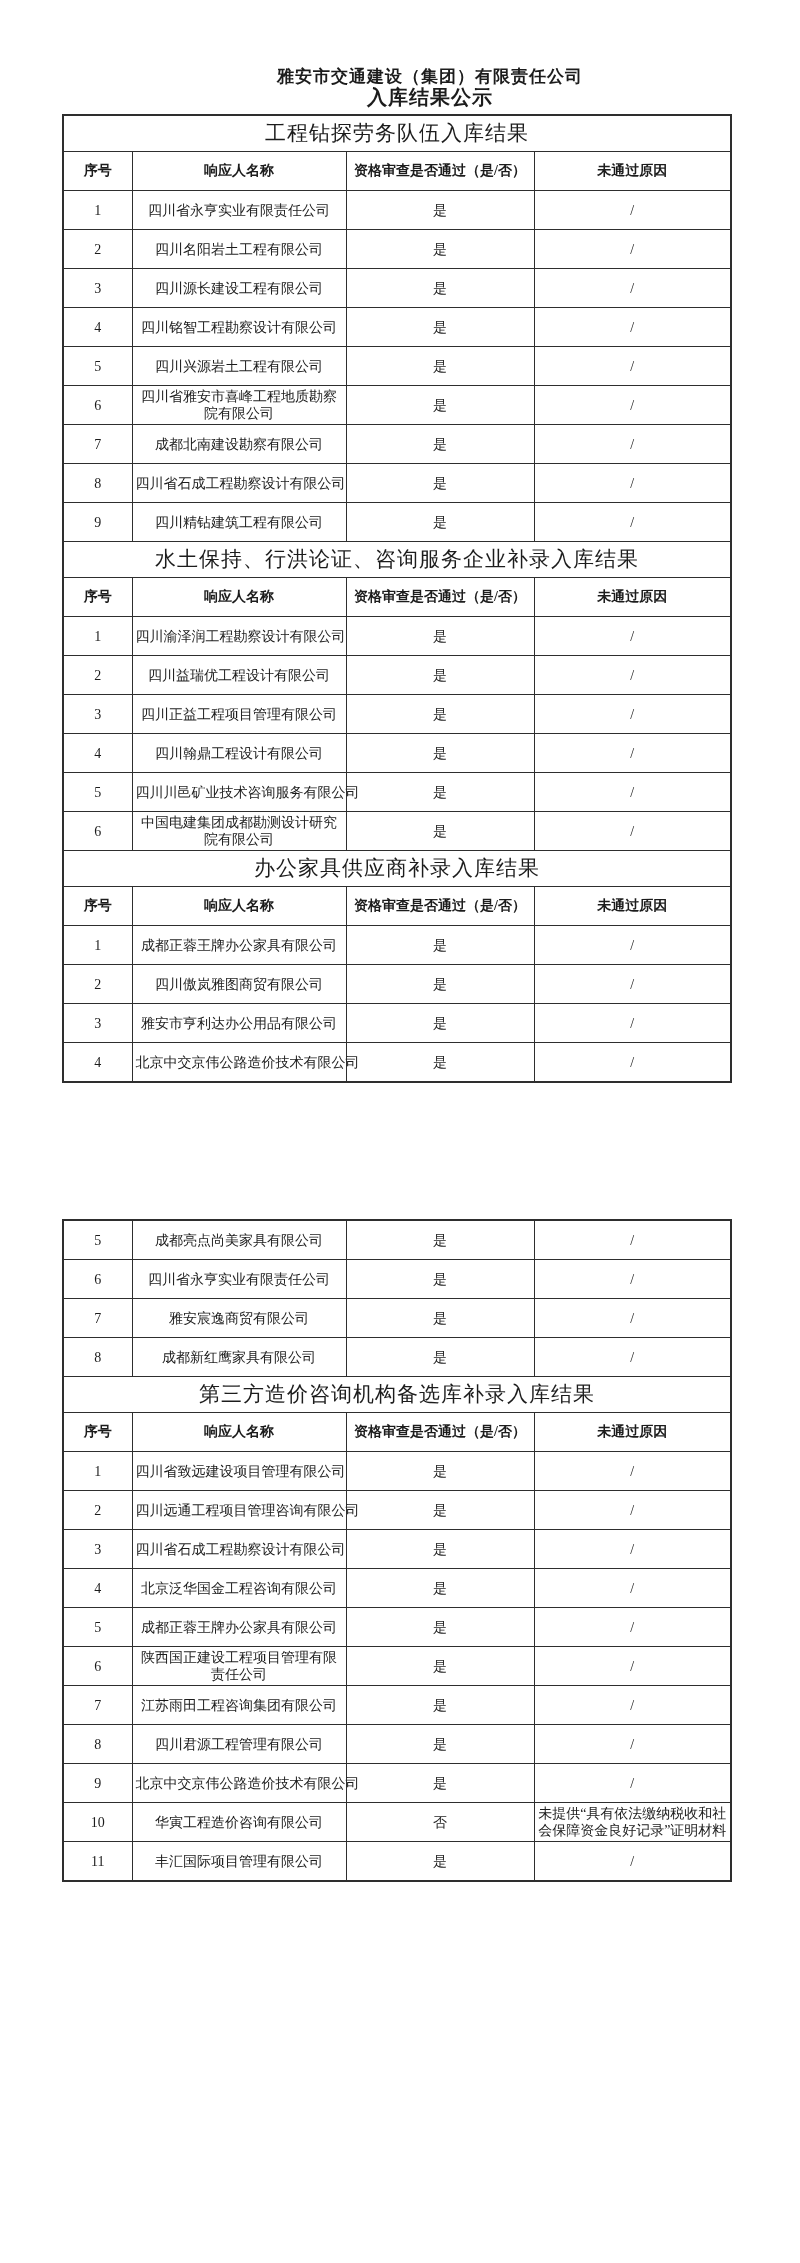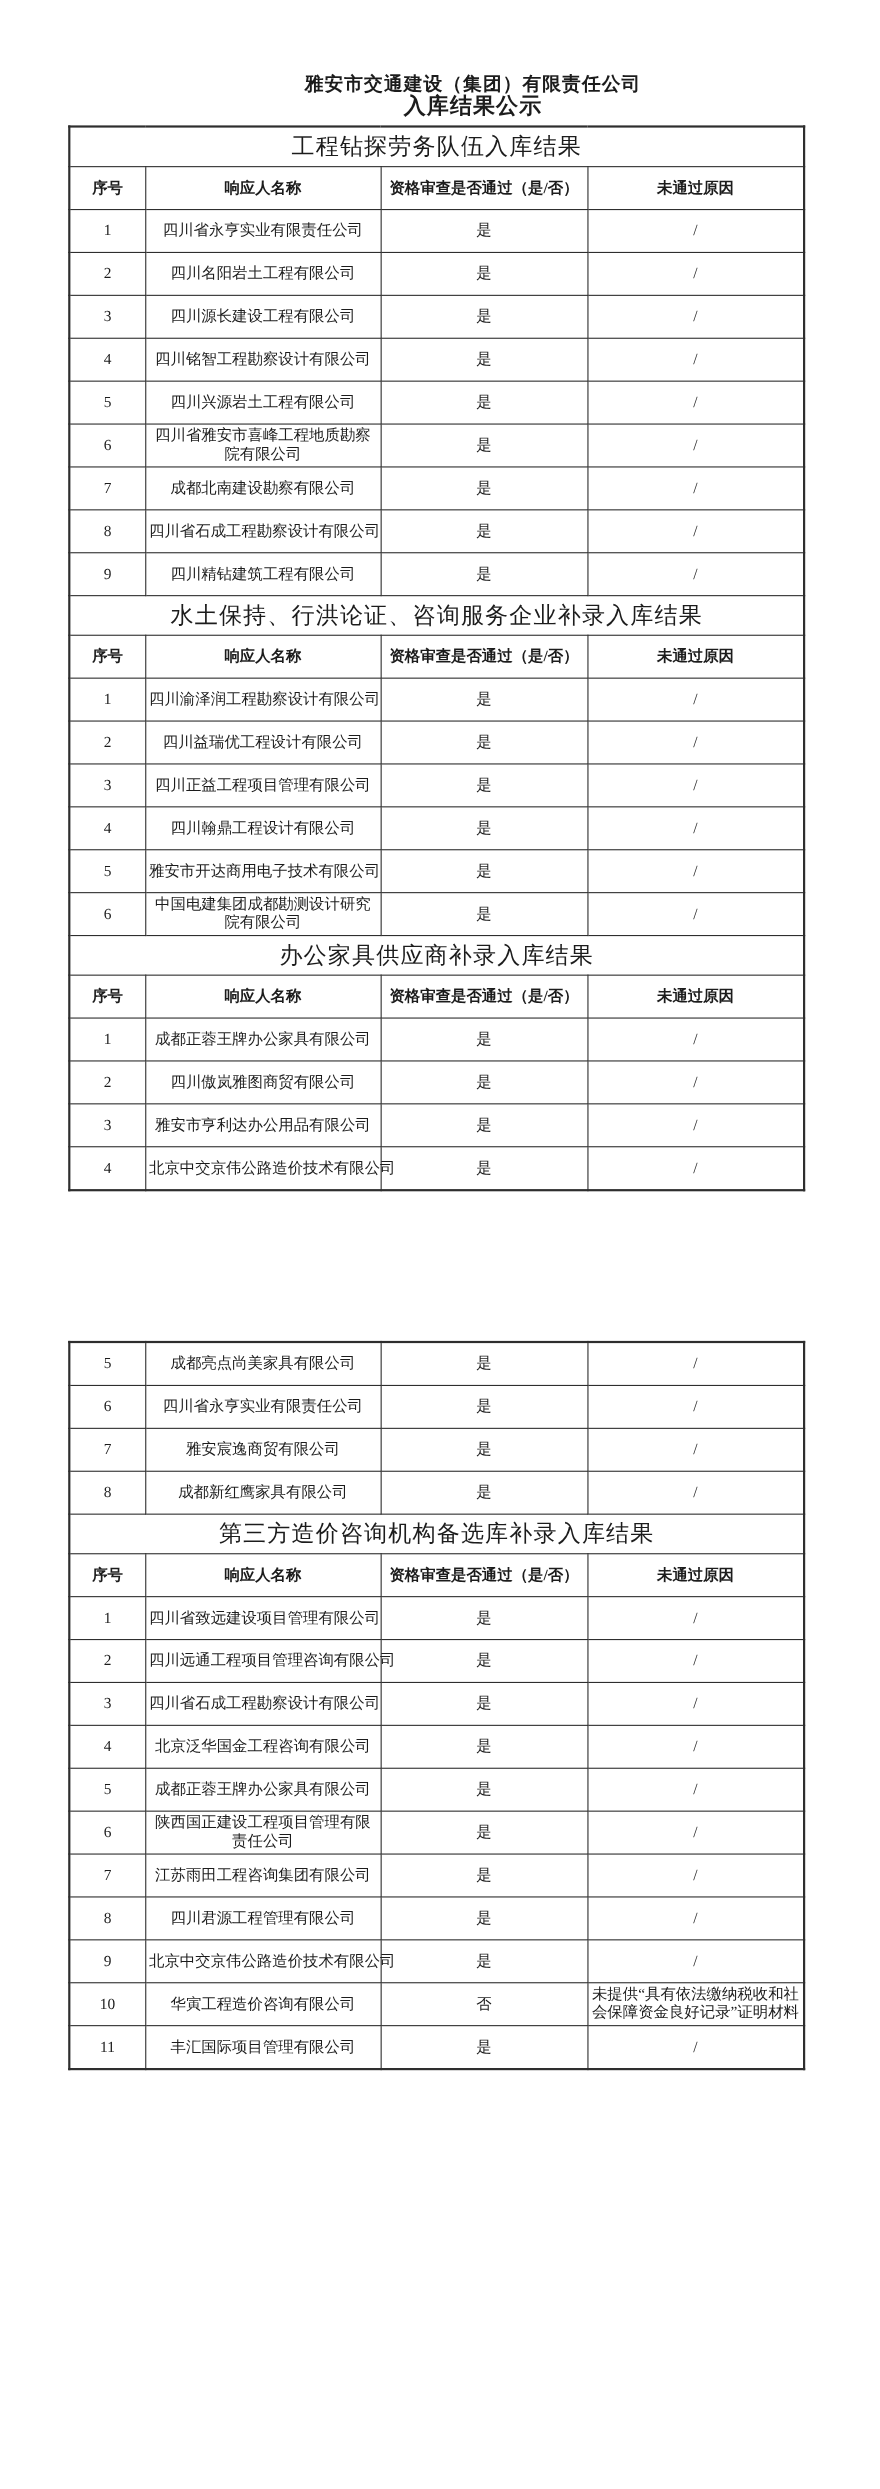--- a/index.html
+++ b/index.html
@@ -177,21 +177,21 @@
           <td class="reason-cell">/</td>
         </tr>
         <tr class="data-row">
           <td>4</td>
           <td class="name-cell nowrap">四川翰鼎工程设计有限公司</td>
           <td>是</td>
           <td class="reason-cell">/</td>
         </tr>
         <tr class="data-row">
           <td>5</td>
-          <td class="name-cell nowrap">雅安市开达商用电子技术有限公司</td>
+          <td class="name-cell nowrap">四川川邑矿业技术咨询服务有限公司</td>
           <td>是</td>
           <td class="reason-cell">/</td>
         </tr>
         <tr class="data-row">
           <td>6</td>
           <td class="name-cell">中国电建集团成都勘测设计研究院有限公司</td>
           <td>是</td>
           <td class="reason-cell">/</td>
         </tr>
         <tr class="section-title-row">

